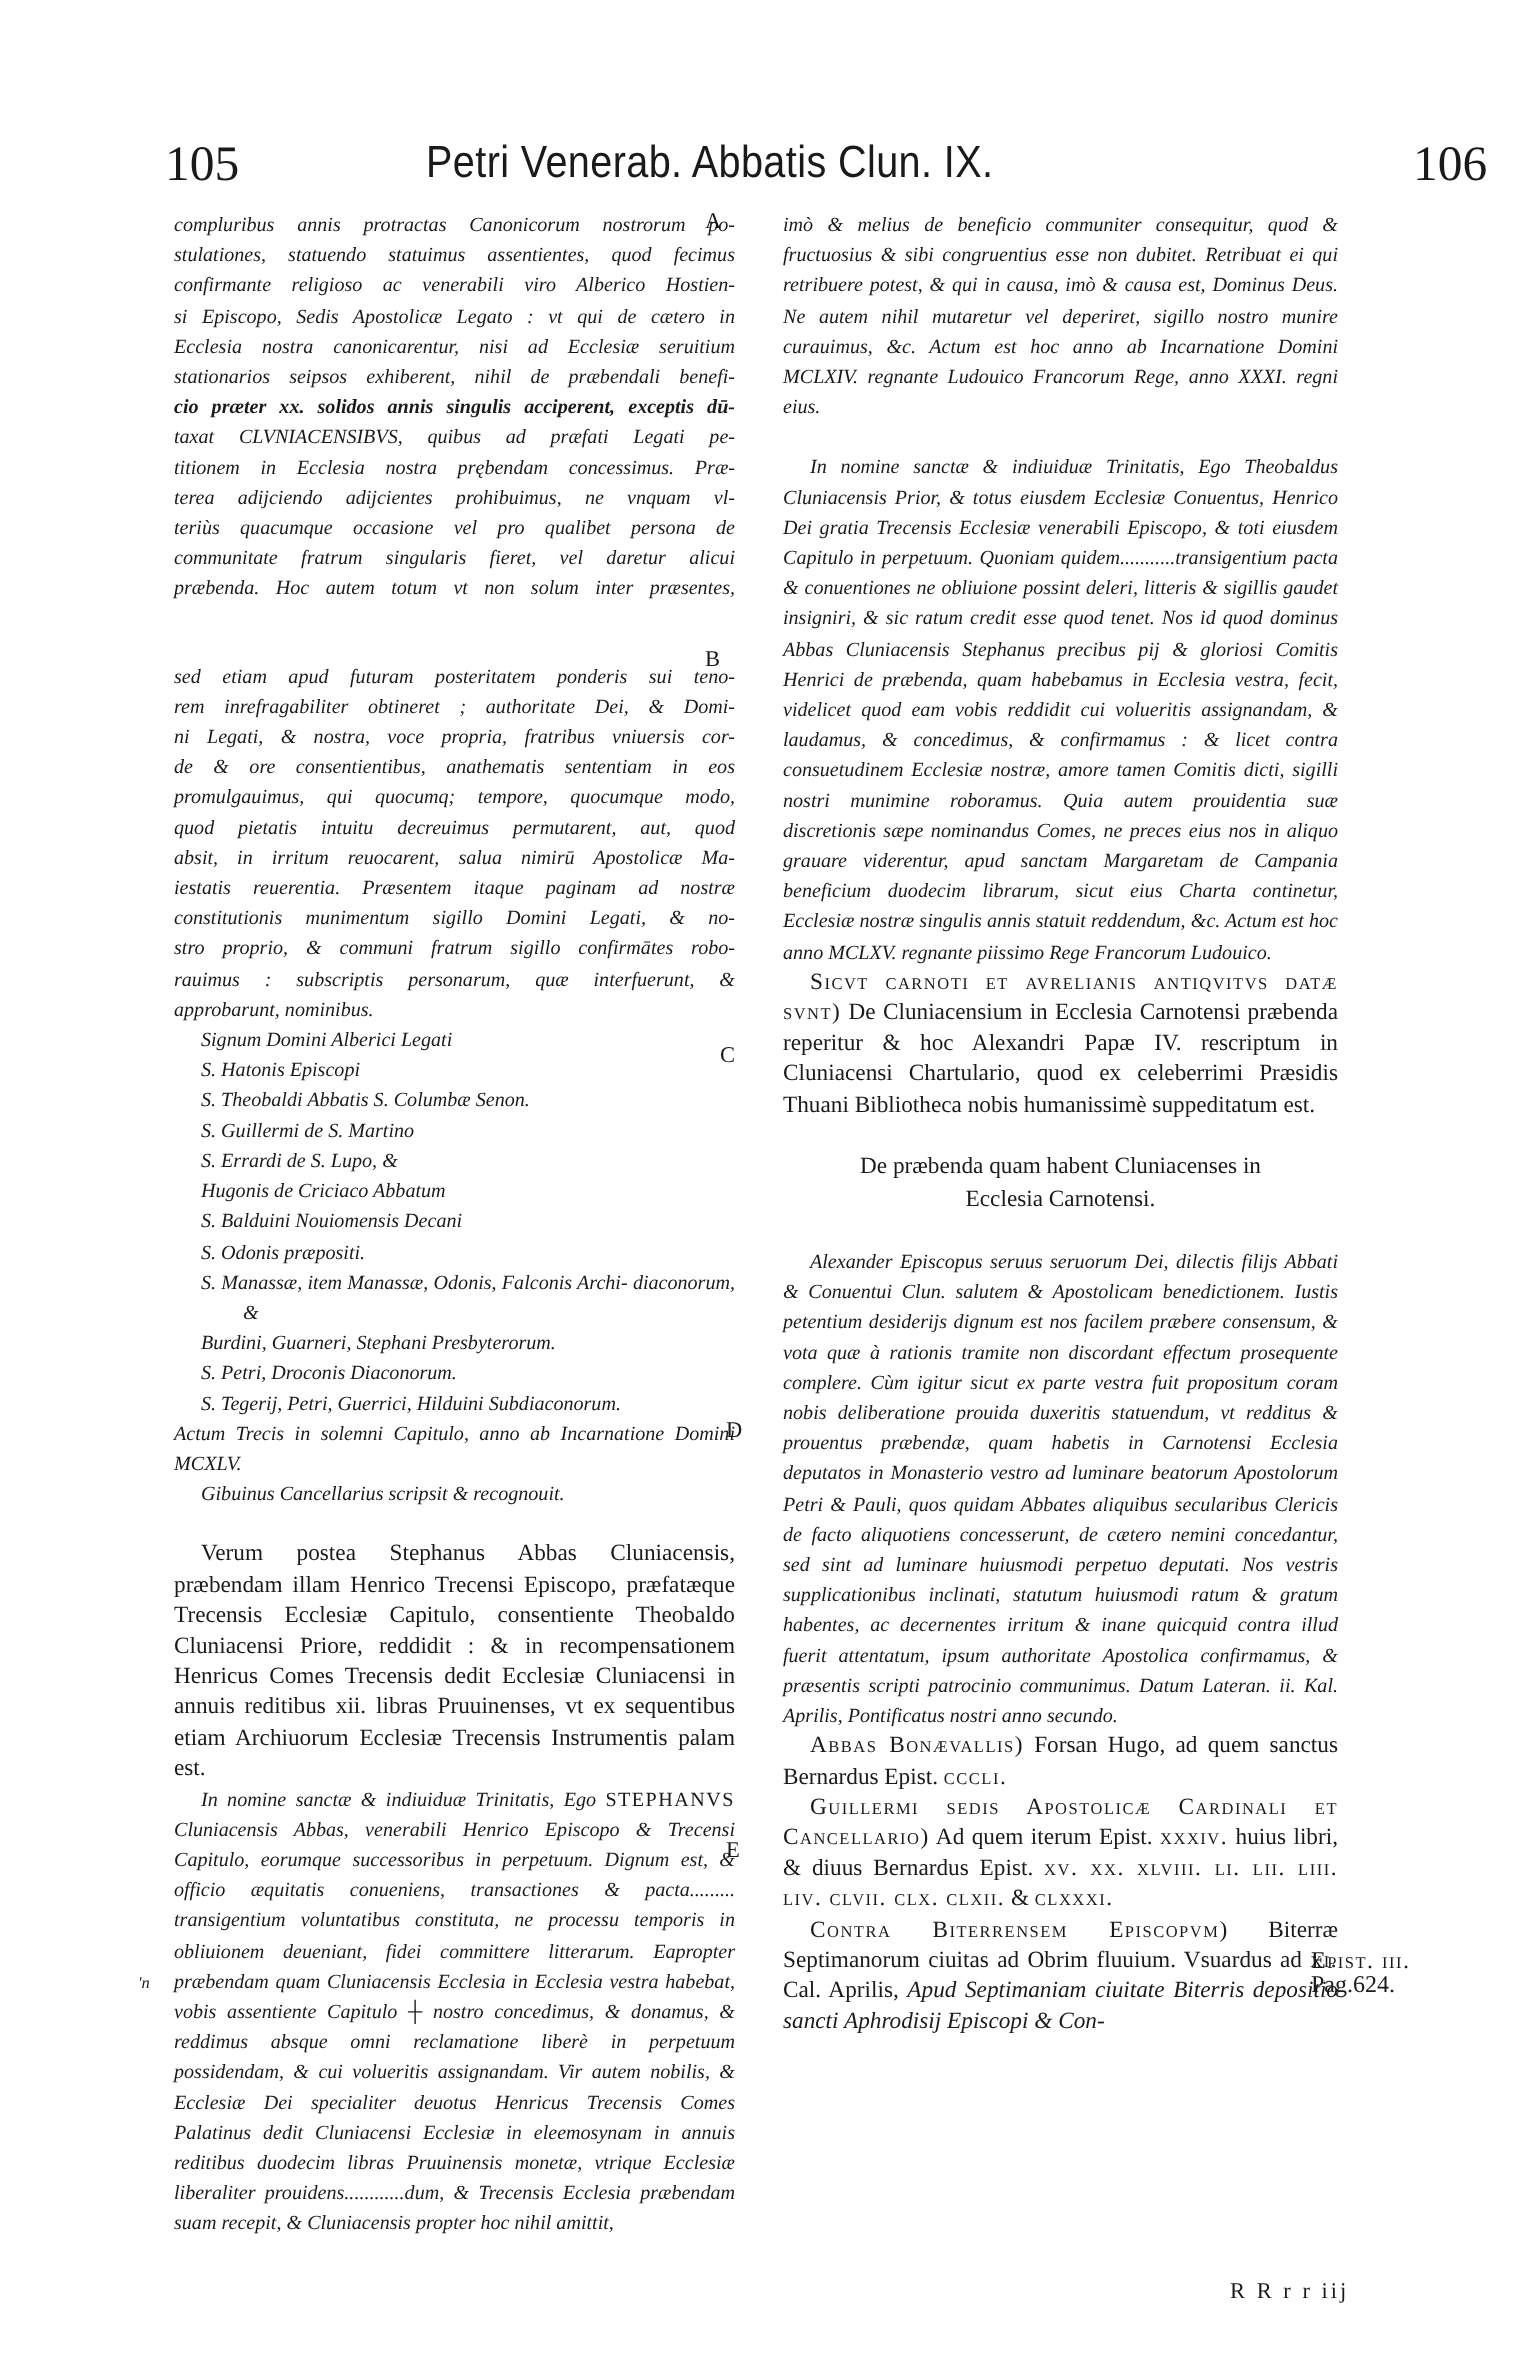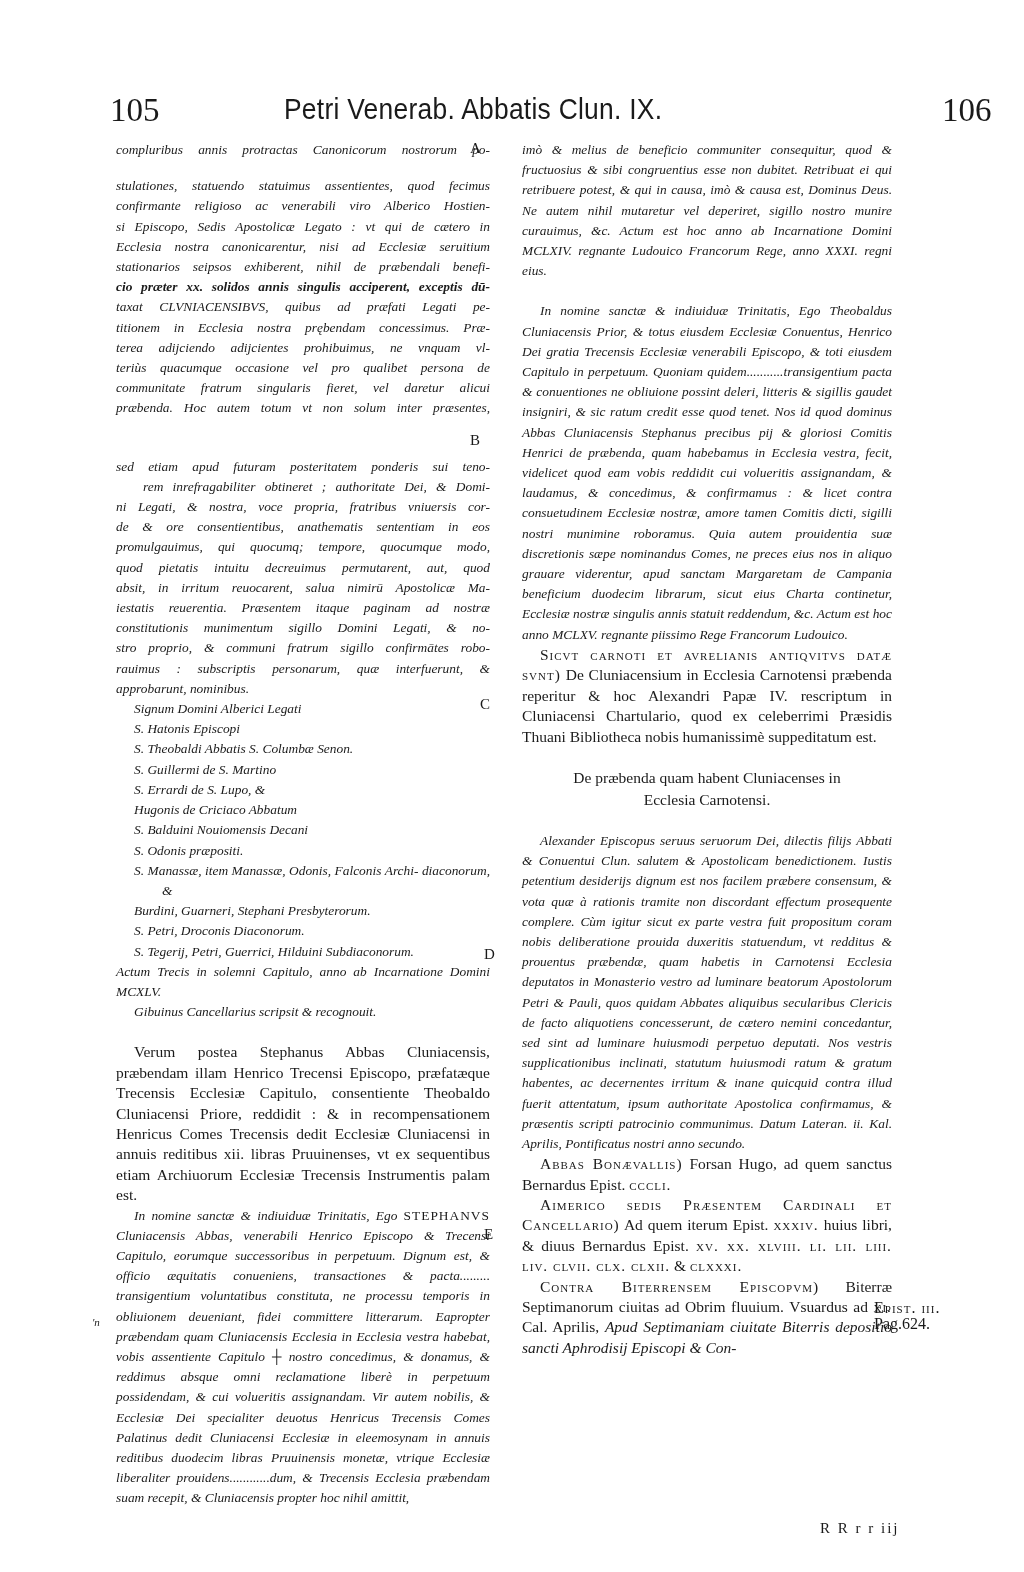--- a/index.html
+++ b/index.html
@@ -37,34 +37,34 @@
 <span class="mark" style="left:470px;top:140px;">A</span>
 <span class="mark" style="left:470px;top:432px;">B</span>
 <span class="mark" style="left:480px;top:696px;">C</span>
 <span class="mark" style="left:484px;top:946px;">D</span>
 <span class="mark" style="left:484px;top:1226px;">E</span>
 <span class="mark" style="left:92px;top:1316px;font-size:11px;font-style:italic;">'n</span>
 
 <div class="col left">
   <div class="it" id="charter">
       <div style="text-align-last: justify;">compluribus annis protractas Canonicorum nostrorum po-</div>
-      <div style="text-align-last: justify; margin-top: 16px;">stulationes, statuendo statuimus assentientes, quod fecimus</div>
+      <div style="text-align-last: justify;">stulationes, statuendo statuimus assentientes, quod fecimus</div>
       <div style="text-align-last: justify;">confirmante religioso ac venerabili viro Alberico Hostien-</div>
       <div style="text-align-last: justify;">si Episcopo, Sedis Apostolicæ Legato : vt qui de cætero in</div>
       <div style="text-align-last: justify;">Ecclesia nostra canonicarentur, nisi ad Ecclesiæ seruitium</div>
       <div style="text-align-last: justify;">stationarios seipsos exhiberent, nihil de præbendali benefi-</div>
       <div style="text-align-last: justify; font-weight: bold;">cio præter xx. solidos annis singulis acciperent, exceptis dū-</div>
       <div style="text-align-last: justify;">taxat CLVNIACENSIBVS, quibus ad præfati Legati pe-</div>
       <div style="text-align-last: justify;">titionem in Ecclesia nostra prębendam concessimus. Præ-</div>
       <div style="text-align-last: justify;">terea adijciendo adijcientes prohibuimus, ne vnquam vl-</div>
       <div style="text-align-last: justify;">teriùs quacumque occasione vel pro qualibet persona de</div>
       <div style="text-align-last: justify;">communitate fratrum singularis fieret, vel daretur alicui</div>
       <div style="text-align-last: justify;">præbenda. Hoc autem totum vt non solum inter præsentes,</div>
       <div style="text-align-last: justify; margin-top: 38px;">sed etiam apud futuram posteritatem ponderis sui teno-</div>
-      <div style="text-align-last: justify; margin-left: 27px;">rem inrefragabiliter obtineret ; authoritate Dei, &amp; Domi-</div>
+      <div style="text-align-last: justify;">rem inrefragabiliter obtineret ; authoritate Dei, &amp; Domi-</div>
       <div style="text-align-last: justify;">ni Legati, &amp; nostra, voce propria, fratribus vniuersis cor-</div>
       <div style="text-align-last: justify;">de &amp; ore consentientibus, anathematis sententiam in eos</div>
       <div style="text-align-last: justify;">promulgauimus, qui quocumq; tempore, quocumque modo,</div>
       <div style="text-align-last: justify;">quod pietatis intuitu decreuimus permutarent, aut, quod</div>
       <div style="text-align-last: justify;">absit, in irritum reuocarent, salua nimirū Apostolicæ Ma-</div>
       <div style="text-align-last: justify;">iestatis reuerentia. Præsentem itaque paginam ad nostræ</div>
       <div style="text-align-last: justify;">constitutionis munimentum sigillo Domini Legati, &amp; no-</div>
       <div style="text-align-last: justify;">stro proprio, &amp; communi fratrum sigillo confirmātes robo-</div>
       <div style="text-align-last: justify;">rauimus : subscriptis personarum, quæ interfuerunt, &amp;</div>
       <div style="text-align-last: left;">approbarunt, nominibus.</div>
@@ -96,21 +96,21 @@
   <p class="p it ind">In nomine sanctæ &amp; indiuiduæ Trinitatis, Ego Theobaldus Cluniacensis Prior, &amp; totus eiusdem Ecclesiæ Conuentus, Henrico Dei gratia Trecensis Ecclesiæ venerabili Episcopo, &amp; toti eiusdem Capitulo in perpetuum. Quoniam quidem...........transigentium pacta &amp; conuentiones ne obliuione possint deleri, litteris &amp; sigillis gaudet insigniri, &amp; sic ratum credit esse quod tenet. Nos id quod dominus Abbas Cluniacensis Stephanus precibus pij &amp; gloriosi Comitis Henrici de præbenda, quam habebamus in Ecclesia vestra, fecit, videlicet quod eam vobis reddidit cui volueritis assignandam, &amp; laudamus, &amp; concedimus, &amp; confirmamus : &amp; licet contra consuetudinem Ecclesiæ nostræ, amore tamen Comitis dicti, sigilli nostri munimine roboramus. Quia autem prouidentia suæ discretionis sæpe nominandus Comes, ne preces eius nos in aliquo grauare viderentur, apud sanctam Margaretam de Campania beneficium duodecim librarum, sicut eius Charta continetur, Ecclesiæ nostræ singulis annis statuit reddendum, &amp;c. Actum est hoc anno MCLXV. regnante piissimo Rege Francorum Ludouico.</p>
   <p class="p rom ind"><span class="sc">Sicvt carnoti et avrelianis antiqvitvs datæ svnt)</span><span> De Cluniacensium in Ecclesia Carnotensi præbenda reperitur &amp; hoc Alexandri Papæ IV. rescriptum in Cluniacensi Chartulario, quod ex celeberrimi Præsidis Thuani Bibliotheca nobis humanissimè suppeditatum est.</span></p>
   <div class="gap"></div>
   <div class="center">
     <div>De præbenda quam habent Cluniacenses in</div>
     <div>Ecclesia Carnotensi.</div>
   </div>
   <div class="gap"></div>
   <p class="p it ind">Alexander Episcopus seruus seruorum Dei, dilectis filijs Abbati &amp; Conuentui Clun. salutem &amp; Apostolicam benedictionem. Iustis petentium desiderijs dignum est nos facilem præbere consensum, &amp; vota quæ à rationis tramite non discordant effectum prosequente complere. Cùm igitur sicut ex parte vestra fuit propositum coram nobis deliberatione prouida duxeritis statuendum, vt redditus &amp; prouentus præbendæ, quam habetis in Carnotensi Ecclesia deputatos in Monasterio vestro ad luminare beatorum Apostolorum Petri &amp; Pauli, quos quidam Abbates aliquibus secularibus Clericis de facto aliquotiens concesserunt, de cætero nemini concedantur, sed sint ad luminare huiusmodi perpetuo deputati. Nos vestris supplicationibus inclinati, statutum huiusmodi ratum &amp; gratum habentes, ac decernentes irritum &amp; inane quicquid contra illud fuerit attentatum, ipsum authoritate Apostolica confirmamus, &amp; præsentis scripti patrocinio communimus. Datum Lateran. ii. Kal. Aprilis, Pontificatus nostri anno secundo.</p>
   <p class="p rom ind"><span class="sc">Abbas Bonævallis)</span><span> Forsan Hugo, ad quem sanctus Bernardus Epist. </span><span class="sc">cccli.</span></p>
-  <p class="p rom ind"><span class="sc">Aimerico sedis Præsentem Cardinali et Cancellario)</span><span> Ad quem iterum Epist. </span><span class="sc">xxxiv.</span><span> huius libri, &amp; diuus Bernardus Epist. </span><span class="sc">xv. xx. xlviii. li. lii. liii. liv. clvii. clx. clxii.</span><span> &amp; </span><span class="sc">clxxxi.</span></p>
+  <p class="p rom ind"><span class="sc">Guillermi sedis Apostolicæ Cardinali et Cancellario)</span><span> Ad quem iterum Epist. </span><span class="sc">xxxiv.</span><span> huius libri, &amp; diuus Bernardus Epist. </span><span class="sc">xv. xx. xlviii. li. lii. liii. liv. clvii. clx. clxii.</span><span> &amp; </span><span class="sc">clxxxi.</span></p>
   <p class="p rom ind"><span class="sc">Contra Biterrensem Episcopvm)</span><span> Biterræ Septimanorum ciuitas ad Obrim fluuium. Vsuardus ad </span><span class="sc">xi.</span><span> Cal. Aprilis, </span><span class="it">Apud Septimaniam ciuitate Biterris depositio sancti Aphrodisij Episcopi &amp; Con-</span></p>
 </div>
 
 <div class="side" style="top:1300px;">
   <div class="sc">Epist. iii.</div>
   <div>Pag.624.</div>
 </div>
 
 <div class="sig-mark">R R r r iij</div>
 

